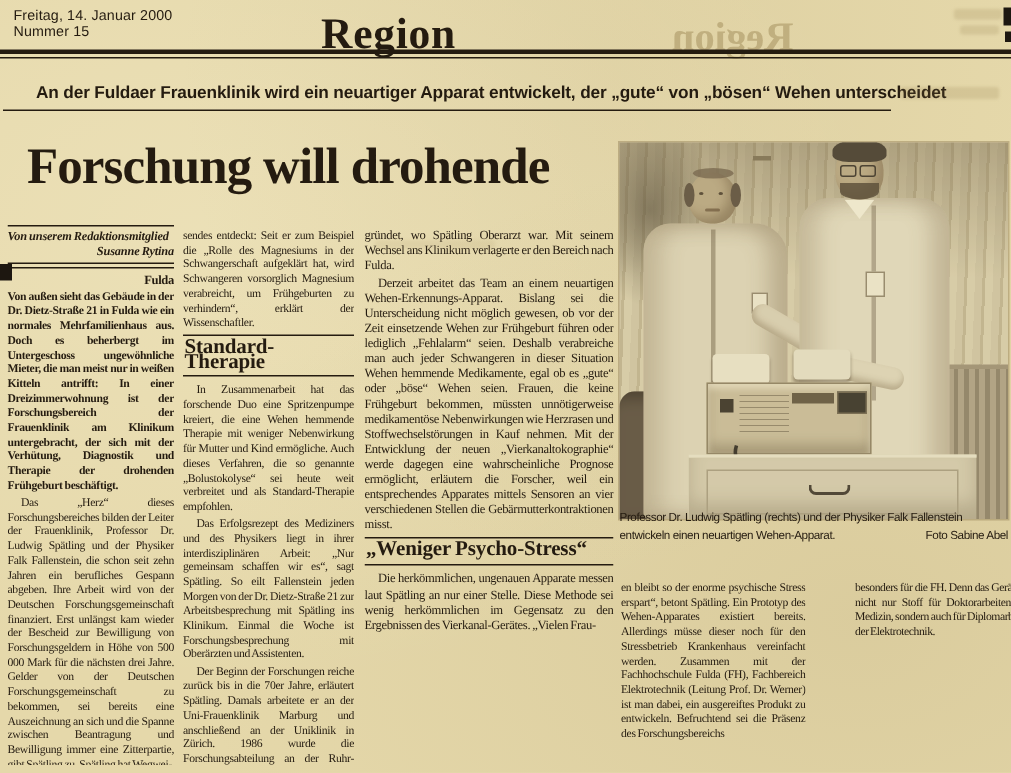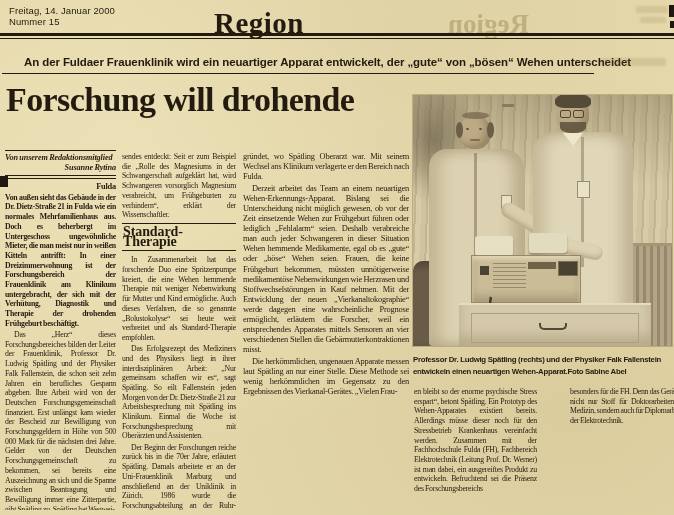--- a/index.html
+++ b/index.html
@@ -124,45 +124,45 @@
   .cabinet{left:46px;top:208px;width:192px;height:43px;background:#d2c8aa;
     border-top:2px solid #e6dfc4;box-sizing:border-box;
     box-shadow:inset 0 -10px 12px rgba(100,85,58,.3);}
   .drawer{left:58px;top:218px;width:168px;height:30px;border:1px solid #a4987b;box-sizing:border-box;}
   .handle{left:126px;top:228px;width:28px;height:7px;border:2px solid #3a3226;border-top:none;
     border-radius:0 0 5px 5px;box-sizing:border-box;}
   .cable-svg{left:0;top:0;}
   .sepia{left:0;top:0;right:0;bottom:0;background:rgba(226,210,160,.14);pointer-events:none;}
 
   
-  .caption{left:413px;top:354px;width:259px;font-family:"Liberation Sans",sans-serif;
-    font-weight:bold;font-size:7.8px;line-height:11.5px;letter-spacing:-.28px;}
+  .caption{left:413px;top:339px;width:259px;font-family:"Liberation Sans",sans-serif;
+    font-weight:normal;font-size:7.8px;line-height:11.5px;letter-spacing:-.28px;}
   .caption .l1{white-space:nowrap;overflow:hidden;}
-  .caption .l2{display:flex;white-space:nowrap;}
+  .caption .l2{display:flex;justify-content:space-between;white-space:nowrap;}
 
   
   .edge-mark{background:#1d1710;}
 </style>
 </head>
 <body>
 
 <div class="abs masthead-date">
   <div>Freitag, 14. Januar 2000</div>
   <div>Nummer 15</div>
 </div>
 <div class="abs section-title">Region</div>
 <div class="abs ghost-title">Region</div>
 <div class="abs ghost-bar" style="left:636px;top:6px;width:32px;height:7px;"></div>
 <div class="abs ghost-bar" style="left:640px;top:17px;width:26px;height:6px;"></div>
 <div class="abs masthead-rule"></div>
 
 <div class="abs kicker">An der Fuldaer Frauenklinik wird ein neuartiger Apparat entwickelt, der „gute“ von „bösen“ Wehen unterscheidet</div>
 <div class="abs ghost-bar" style="left:600px;top:58px;width:66px;height:8px;"></div>
 <div class="abs kicker-rule"></div>
-<h1 class="abs headline" style="margin:4px;">
+<h1 class="abs headline" style="margin:16px;">
   <div>Forschung will drohende</div>
 </h1>
 
 <div class="abs photo">
   <div class="abs curtain"></div>
   <div class="abs curtain-shade"></div>
   <div class="abs corner-dark"></div>
   <div class="abs couch"></div>
   <div class="abs radiator"></div>
 
@@ -231,20 +231,21 @@
   <p>sendes entdeckt: Seit er zum Beispiel die „Rolle des Magnesiums in der Schwangerschaft aufgeklärt hat, wird Schwangeren vorsorglich Magnesium verabreicht, um Frühgeburten zu verhindern“, erklärt der Wissenschaftler.</p>
   <div class="subhead">Standard-Therapie</div>
   <p class="indent">In Zusammenarbeit hat das forschende Duo eine Spritzenpumpe kreiert, die eine Wehen hemmende Therapie mit weniger Nebenwirkung für Mutter und Kind ermögliche. Auch dieses Verfahren, die so genannte „Bolustokolyse“ sei heute weit verbreitet und als Standard-Therapie empfohlen.</p>
   <p class="indent">Das Erfolgsrezept des Mediziners und des Physikers liegt in ihrer interdisziplinären Arbeit: „Nur gemeinsam schaffen wir es“, sagt Spätling. So eilt Fallenstein jeden Morgen von der Dr. Dietz-Straße 21 zur Arbeitsbesprechung mit Spätling ins Klinikum. Einmal die Woche ist Forschungsbesprechung mit Oberärzten und Assistenten.</p>
   <p class="indent">Der Beginn der Forschungen reiche zurück bis in die 70er Jahre, erläutert Spätling. Damals arbeitete er an der Uni-Frauenklinik Marburg und anschließend an der Uniklinik in Zürich. 1986 wurde die Forschungsabteilung an der Ruhr-Universität in Bochum ge-</p>
 </div>
 
 <div class="col col3">
   <p>gründet, wo Spätling Oberarzt war. Mit seinem Wechsel ans Klinikum verlagerte er den Bereich nach Fulda.</p>
   <p class="indent">Derzeit arbeitet das Team an einem neuartigen Wehen-Erkennungs-Apparat. Bislang sei die Unterscheidung nicht möglich gewesen, ob vor der Zeit einsetzende Wehen zur Frühgeburt führen oder lediglich „Fehlalarm“ seien. Deshalb verabreiche man auch jeder Schwangeren in dieser Situation Wehen hemmende Medikamente, egal ob es „gute“ oder „böse“ Wehen seien. Frauen, die keine Frühgeburt bekommen, müssten unnötigerweise medikamentöse Nebenwirkungen wie Herzrasen und Stoffwechselstörungen in Kauf nehmen. Mit der Entwicklung der neuen „Vierkanaltokographie“ werde dagegen eine wahrscheinliche Prognose ermöglicht, erläutern die Forscher, weil ein entsprechendes Apparates mittels Sensoren an vier verschiedenen Stellen die Gebärmutterkontraktionen misst.</p>
+  <div class="subhead">„Weniger Psycho-Stress“</div>
   <p class="indent">Die herkömmlichen, ungenauen Apparate messen laut Spätling an nur einer Stelle. Diese Methode sei wenig herkömmlichen im Gegensatz zu den Ergebnissen des Vierkanal-Gerätes. „Vielen Frau-</p>
 </div>
 
 <div class="col col4">
   <p>en bleibt so der enorme psychische Stress erspart“, betont Spätling. Ein Prototyp des Wehen-Apparates existiert bereits. Allerdings müsse dieser noch für den Stressbetrieb Krankenhaus vereinfacht werden. Zusammen mit der Fachhochschule Fulda (FH), Fachbereich Elektrotechnik (Leitung Prof. Dr. Werner) ist man dabei, ein ausgereiftes Produkt zu entwickeln. Befruchtend sei die Präsenz des Forschungsbereichs</p>
 </div>
 
 <div class="col col5">
   <p>besonders für die FH. Denn das Gerät liefere nicht nur Stoff für Doktorarbeiten in der Medizin, sondern auch für Diplomarbeiten in der Elektrotechnik.</p>
 </div>

